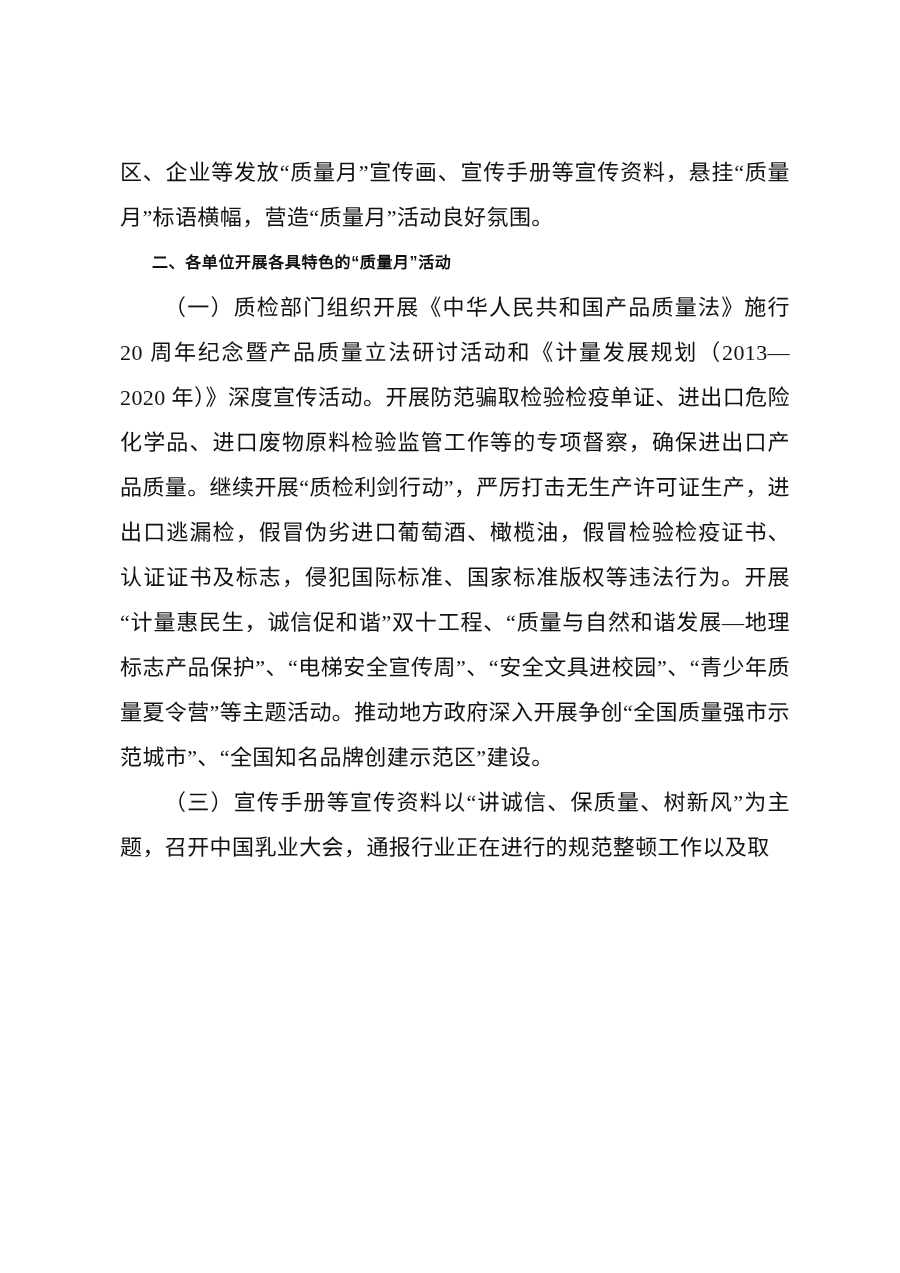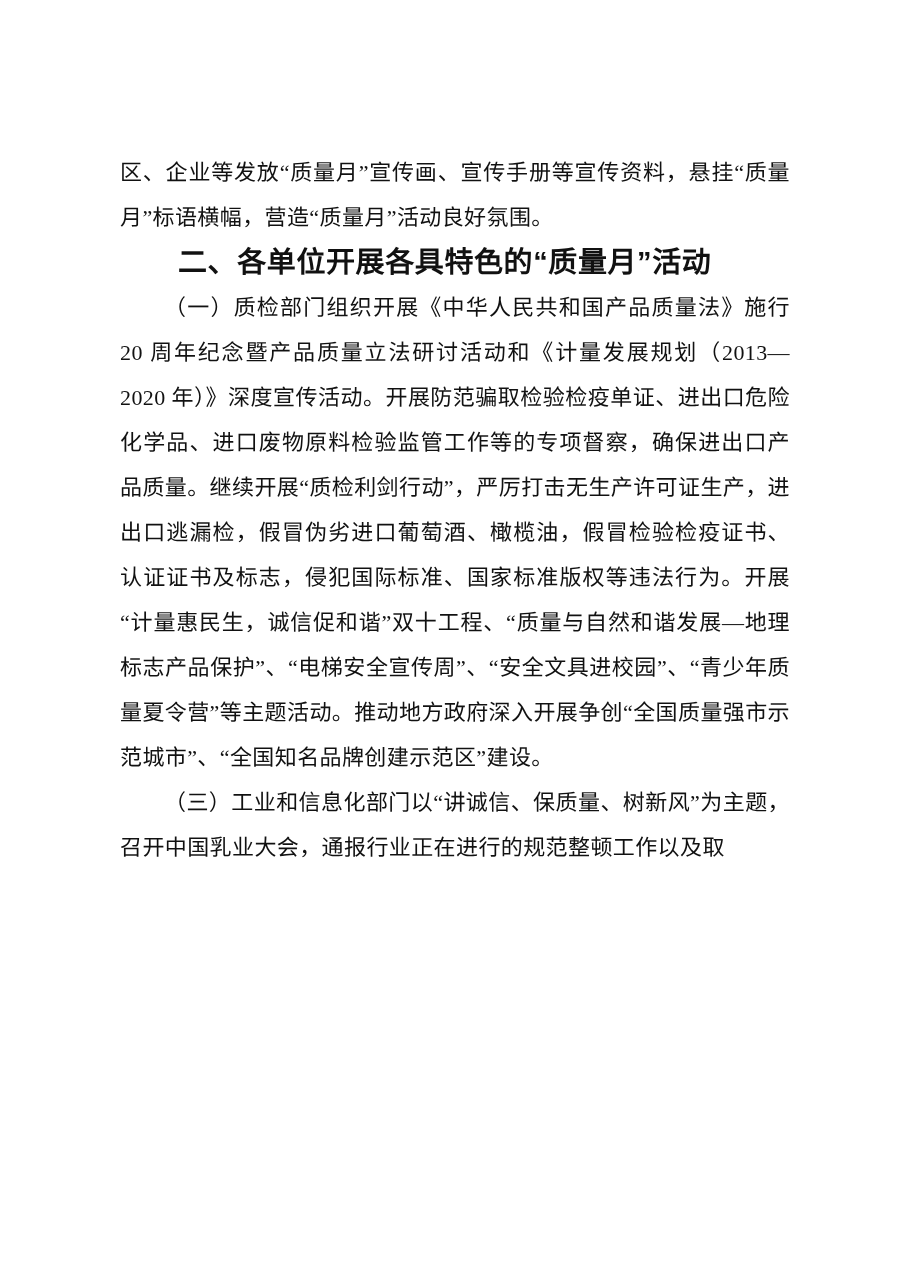--- a/index.html
+++ b/index.html
@@ -32,21 +32,21 @@
     text-indent: 2em;
   }
   .para.no-indent {
     text-indent: 0;
   }
   .section-heading {
     margin: 0;
     text-indent: 2em;
     font-family: "Liberation Sans", "DejaVu Sans", sans-serif;
     font-weight: 700;
-    font-size: 29px;
+    font-size: 16px;
     line-height: 45px;
     letter-spacing: 0.6px;
     text-align: left;
   }
   .lead {
     font-weight: 400;
   }
 </style>
 </head>
 <body>
@@ -54,16 +54,16 @@
 <div class="page">
   <div class="content">
 
     <p class="para no-indent">区、企业等发放“质量月”宣传画、宣传手册等宣传资料，悬挂“质量月”标语横幅，营造“质量月”活动良好氛围。</p>
 
     <h2 class="section-heading">二、各单位开展各具特色的“质量月”活动</h2>
 
     <p class="para"><b class="lead">（一）质检部门</b><span>组织开展《中华人民共和国产品质量法》施行20 周年纪念暨产品质量立法研讨活动和《计量发展规划（2013—2020 年）》深度宣传活动。开展防范骗取检验检疫单证、进出口危险化学品、进口废物原料检验监管工作等的专项督察，确保进出口产品质量。继续开展“质检利剑行动”，严厉打击无生产许可证生产，进出口逃漏检，假冒伪劣进口葡萄酒、橄榄油，假冒检验检疫证书、认证证书及标志，侵犯国际标准、国家标准版权等违法行为。开展“计量惠民生，诚信促和谐”双十工程、“质量与自然和谐发展—地理标志产品保护”、“电梯安全宣传周”、“安全文具进校园”、“青少年质量夏令营”等主题活动。推动地方政府深入开展争创“全国质量强市示范城市”、“全国知名品牌创建示范区”建设。</span></p>
 
 
-    <p class="para"><b class="lead">（三）工业和信息化部门</b><span>以“讲诚信、保质量、树新风”为主题，召开中国乳业大会，通报行业正在进行的规范整顿工作以及取</span></p>
+    <p class="para"><b class="lead">（三）宣传手册等宣传资料</b><span>以“讲诚信、保质量、树新风”为主题，召开中国乳业大会，通报行业正在进行的规范整顿工作以及取</span></p>
 
   </div>
 </div>
 
 </body></html>

